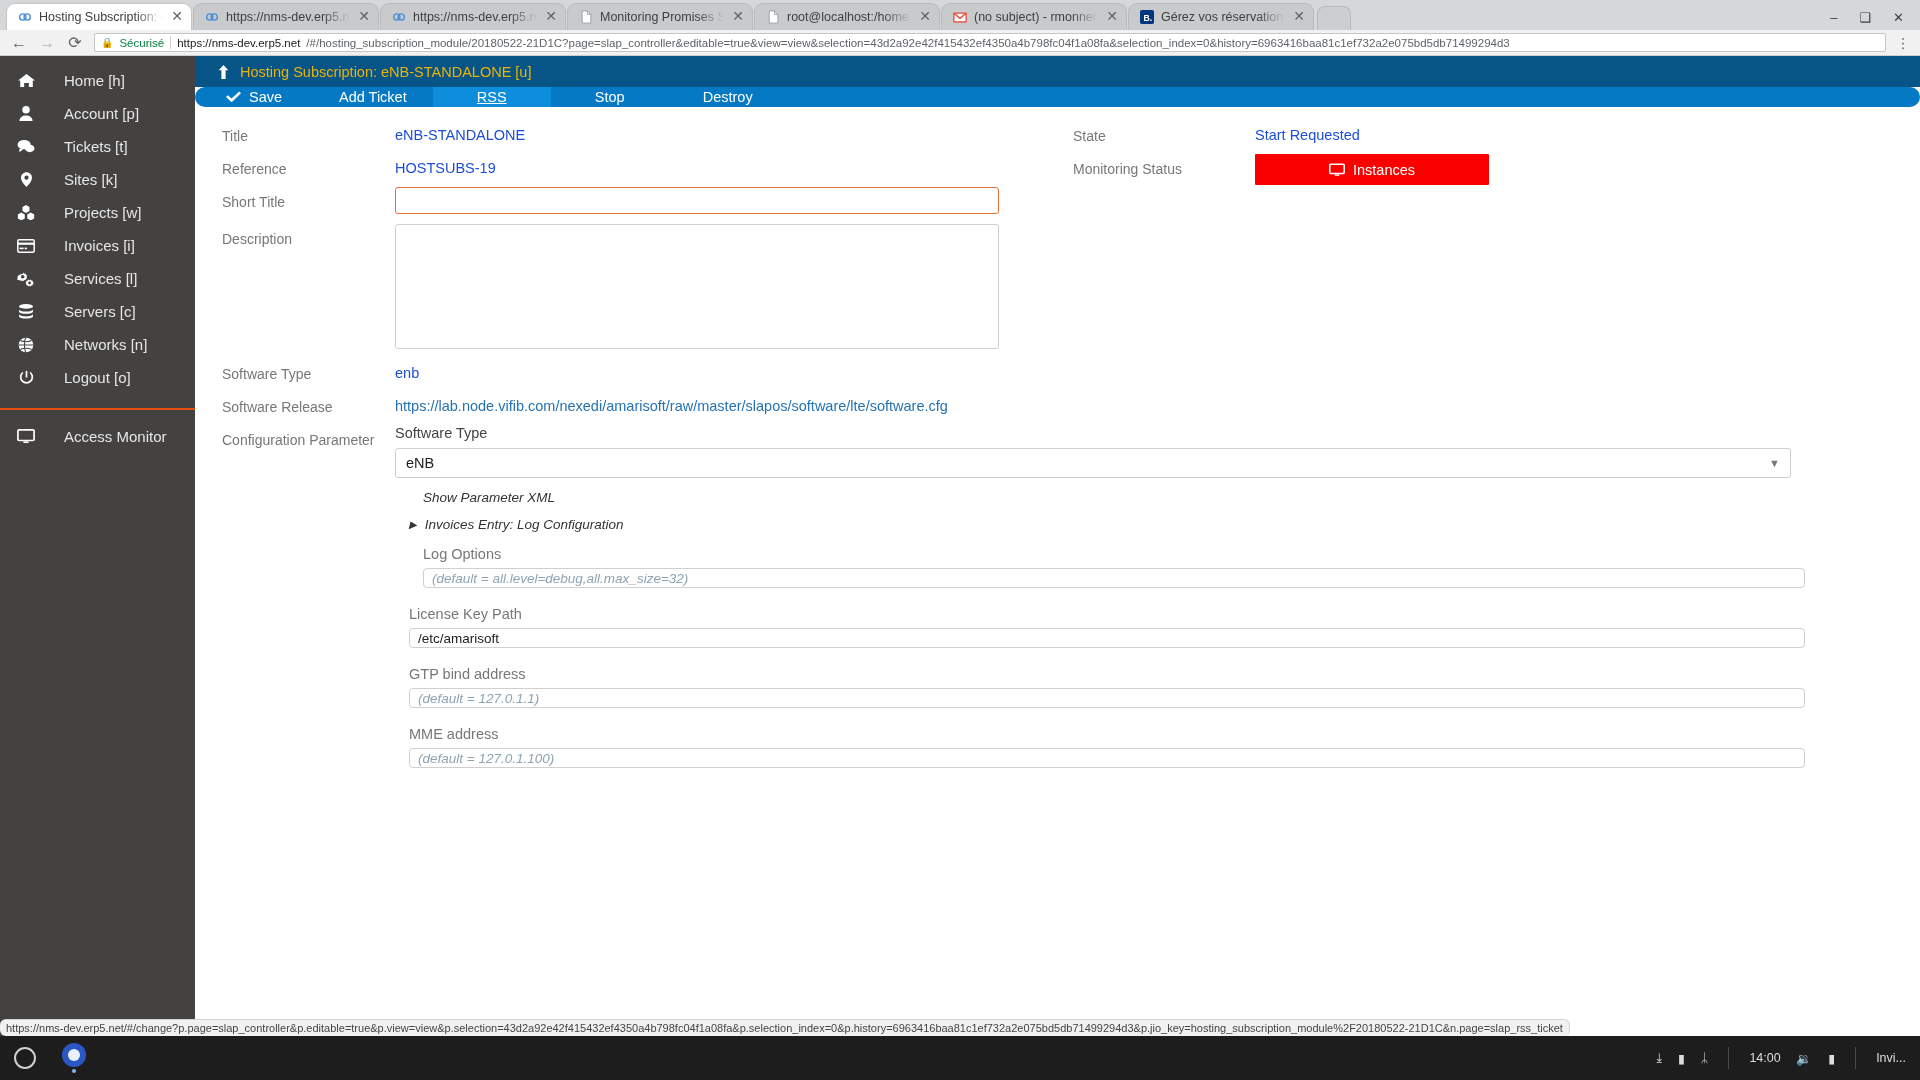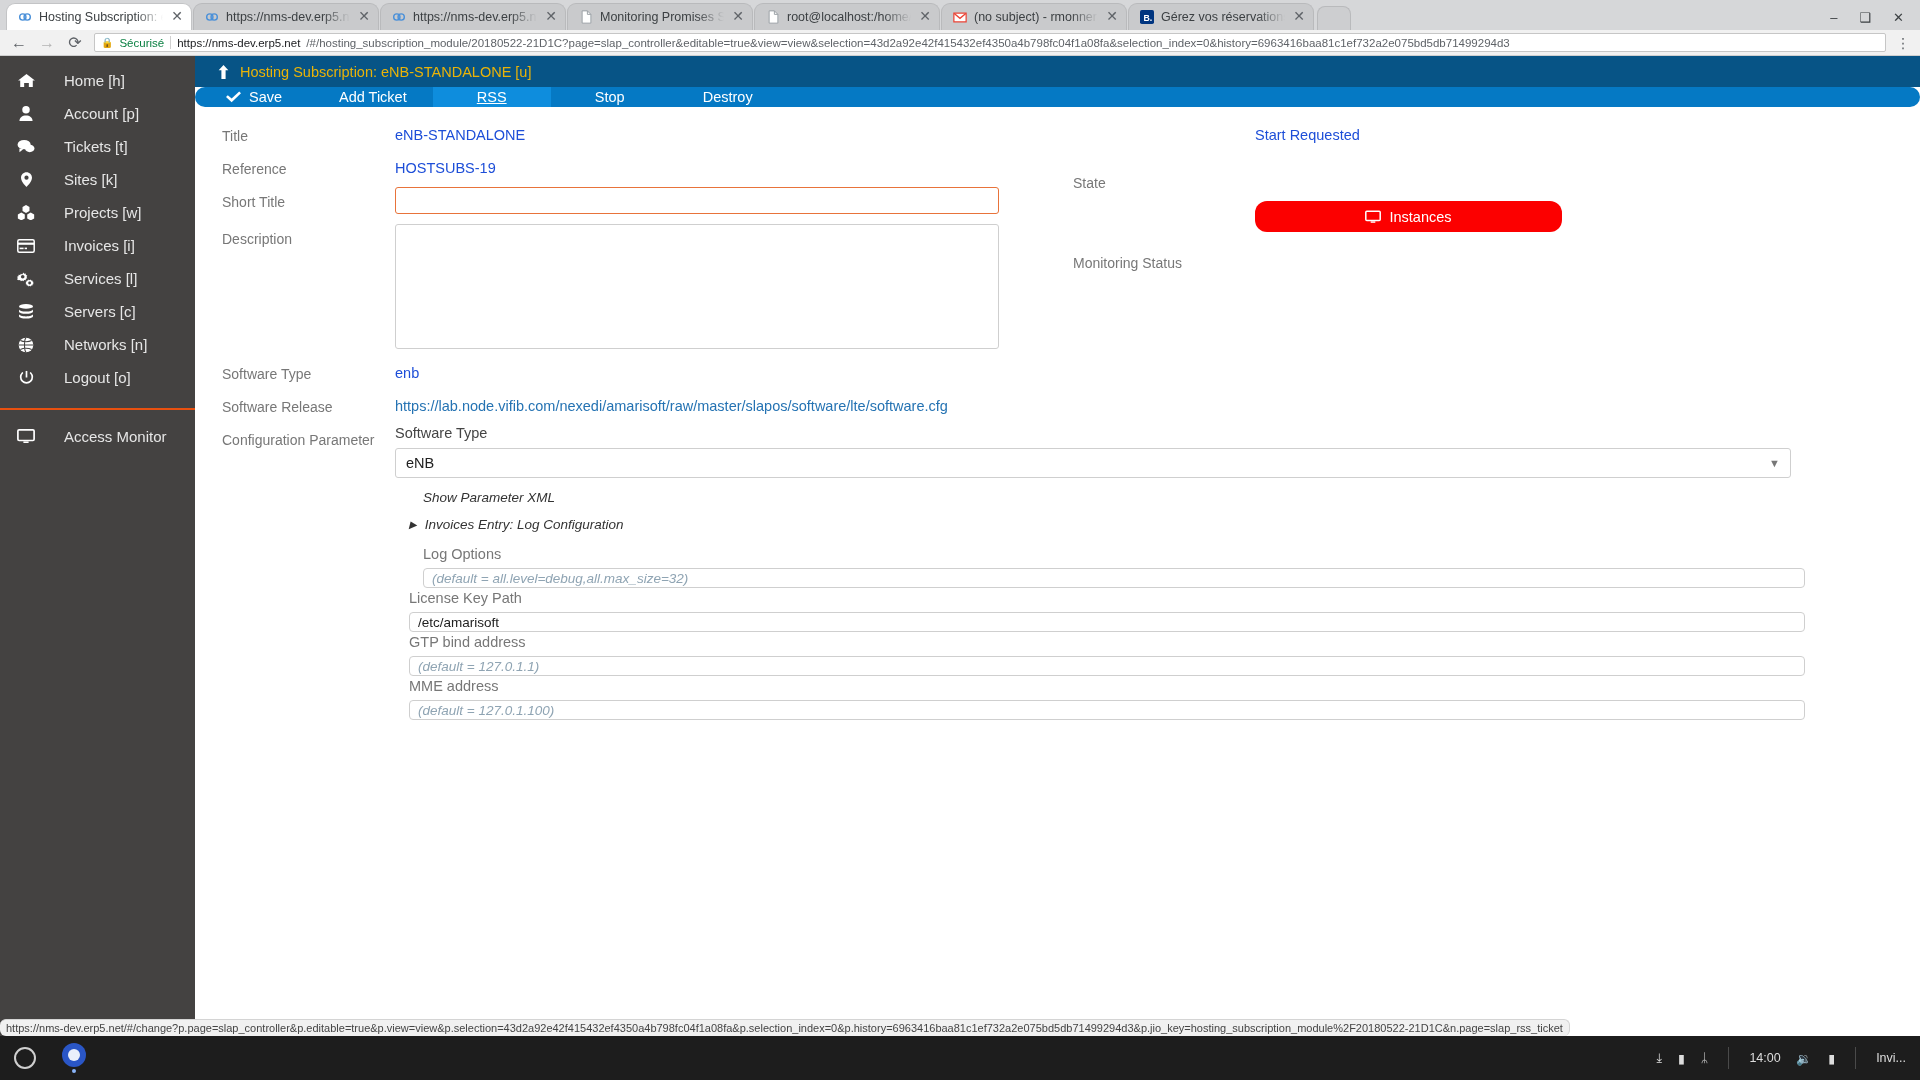--- a/index.html
+++ b/index.html
@@ -91,52 +91,52 @@
 
   .scrollarea { flex: 1; overflow: hidden; position: relative; padding: 14px 0 0; }
 
   .form-grid { display: flex; }
   .col { display: flex; flex-direction: column; }
   .col-left { width: 860px; flex: none; }
   .col-right { flex: 1; }
 
   .frow { display: flex; align-items: flex-start; margin-bottom: 10px; }
   .flabel { width: 200px; flex: none; padding-left: 27px; font-size: 14px; color: #777; padding-top: 7px; }
-  .flabel.r { width: 200px; padding-left: 18px; margin-top: 47px; }
+  .flabel.r { width: 200px; padding-left: 18px; }
   .fval { font-size: 14.5px; color: #1d4ed8; padding-top: 6px; }
   .fval.link { color: #2573b3; }
 
   .inp {
     width: 604px; height: 27px; border: 1px solid #cfcfcf; border-radius: 3px;
     background: #fff; font-size: 14px; padding: 0 8px; font-family: inherit; color:#222;
   }
   .inp.focused { border: 1px solid #e8733a; }
   .ta {
     width: 604px; height: 125px; border: 1px solid #cfcfcf; border-radius: 3px;
     resize: none; font-family: inherit; font-size: 14px; padding: 6px 8px;
   }
   .red-btn {
-    background: #fc0000; color: #fff; border: none; border-radius: 12px;
-    height: 31px; width: 307px; font-size: 14.5px; font-family: inherit;
+    background: #fc0000; color: #fff; border: none; border-radius: 1px;
+    height: 31px; width: 234px; font-size: 14.5px; font-family: inherit;
     display: flex; align-items: center; justify-content: center; gap: 8px;
   }
 
   
   .cfg { padding-left: 0; }
   .cfg-label { font-size: 14.5px; color: #444; margin-bottom: 7px; }
   .cfg-select {
     width: 1396px; height: 30px; border: 1px solid #cfcfcf; border-radius: 3px;
     display: flex; align-items: center; padding: 0 10px; font-size: 14.5px; color: #222;
     justify-content: space-between; background:#fff;
   }
   .caret { color: #777; font-size: 11px; }
   .subtle-link { font-size: 13.5px; font-style: italic; color: #333; padding-left: 28px; margin: 12px 0; }
   .param-entry { font-size: 13.5px; font-style: italic; color: #333; padding-left: 14px; margin: 10px 0 14px; display:flex; align-items:center; gap:8px;}
   .param-entry .tri { font-size: 10px; }
-  .pfield { padding-left: 14px; margin-bottom: 2px; }
+  .pfield { padding-left: 14px; margin-bottom: 18px; }
   .pfield .plab { font-size: 14.5px; color: #777; margin-bottom: 6px; }
   .pfield.indent { padding-left: 28px; }
   .pinp {
     width: 1382px; height: 20px; border: 1px solid #cfcfcf; border-radius: 4px;
     font-family: inherit; font-size: 13.5px; padding: 0 8px; color: #222; background:#fff;
   }
   .pinp.wide2 { width: 1396px; }
   .pinp::placeholder { color: #8fa4b3; font-style: italic; }
 
   

